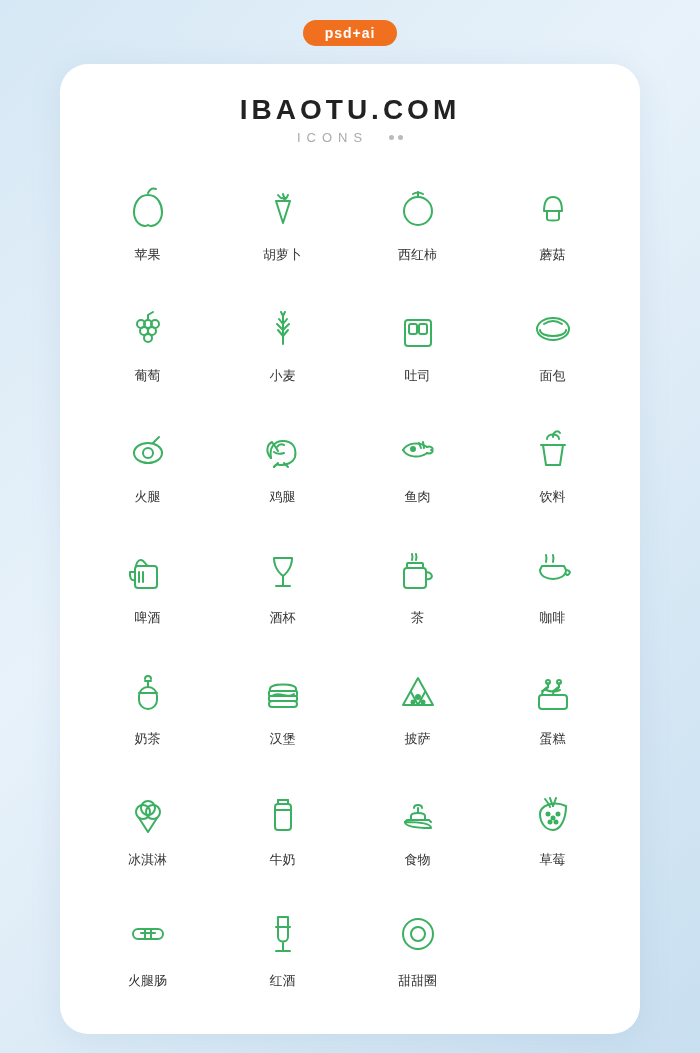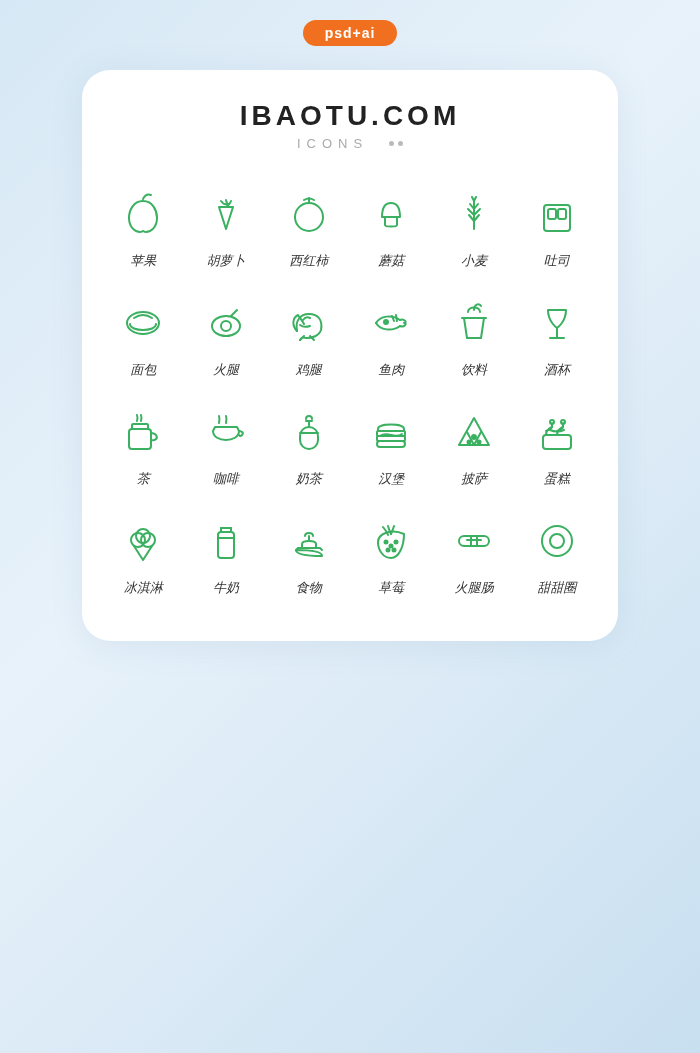--- a/index.html
+++ b/index.html
@@ -13,27 +13,27 @@
       font-family: 'Microsoft YaHei', 'PingFang SC', sans-serif;
       padding: 20px 0 30px 0;
     }
     .top-badge {
       background: #f07020;
       color: white;
       font-size: 14px;
       font-weight: bold;
       padding: 5px 22px;
       border-radius: 20px;
-      margin-bottom: 24px;
+      margin-bottom: 18px;
       letter-spacing: 1px;
     }
     .card {
       background: #fff;
       border-radius: 28px;
-      width: 536px;
+      width: 580px;
       padding: 30px 20px 36px 20px;
       box-shadow: 0 4px 32px rgba(100,140,180,0.13);
       display: flex;
       flex-direction: column;
       align-items: center;
     }
     .card-title {
       font-size: 28px;
       font-weight: bold;
       letter-spacing: 4px;
@@ -50,24 +50,23 @@
       gap: 21px;
     }
     .card-subtitle .dots {
       display: flex; gap: 4px;
     }
     .card-subtitle .dot {
       width: 5px; height: 5px; border-radius: 50%; background: #bbb; display: inline-block;
     }
     .icon-grid {
       display: grid;
-      grid-template-columns: repeat(6, 1fr);
-      gap: 10px 0;
+      grid-template-columns: repeat(4, 1fr);
+      gap: 22px 0;
       width: 100%;
-      font-style: italic;
     }
     .icon-cell {
       display: flex;
       flex-direction: column;
       align-items: center;
       gap: 7px;
       padding: 8px 0;
     }
     .icon-cell svg {
       width: 54px;
@@ -129,20 +128,34 @@
             <g stroke="#3ab060" fill="none" stroke-width="2" stroke-linecap="round" stroke-linejoin="round">
       <path d="M18 30 Q18 16 27 16 Q36 16 36 30 Z"></path>
       <path d="M21 30 L21 38 C21 40 33 40 33 38 L33 30"></path>
     </g>
           </svg></span>
     <span class="icon-label">蘑菇</span>
   </div>
       <div class="icon-cell">
     <span><svg viewBox="0 0 54 54">
             <g stroke="#3ab060" fill="none" stroke-width="2" stroke-linecap="round" stroke-linejoin="round">
+      <circle cx="20" cy="22" r="4"></circle>
+      <circle cx="27" cy="22" r="4"></circle>
+      <circle cx="34" cy="22" r="4"></circle>
+      <circle cx="23" cy="29" r="4"></circle>
+      <circle cx="31" cy="29" r="4"></circle>
+      <circle cx="27" cy="36" r="4"></circle>
+      <path d="M27 18 L27 13 L32 10"></path>
+    </g>
+          </svg></span>
+    <span class="icon-label">葡萄</span>
+  </div>
+      <div class="icon-cell">
+    <span><svg viewBox="0 0 54 54">
+            <g stroke="#3ab060" fill="none" stroke-width="2" stroke-linecap="round" stroke-linejoin="round">
       <path d="M27 42 L27 14"></path>
       <path d="M27 34 L22 28 M27 34 L32 28"></path>
       <path d="M27 28 L21 22 M27 28 L33 22"></path>
       <path d="M27 22 L23 17 M27 22 L31 17"></path>
       <path d="M27 14 L25 10 M27 14 L29 10"></path>
     </g>
           </svg></span>
     <span class="icon-label">小麦</span>
   </div>
       <div class="icon-cell">
@@ -203,20 +216,31 @@
       <div class="icon-cell">
     <span><svg viewBox="0 0 54 54">
             <g stroke="#3ab060" fill="none" stroke-width="2" stroke-linecap="round" stroke-linejoin="round">
       <path d="M17 22 L20 42 L34 42 L37 22 Z"></path>
       <line x1="15" y1="22" x2="39" y2="22"></line>
       <path d="M21 16 C21 10 33 10 33 16"></path>
       <path d="M27 14 C27 8 32 7 34 10"></path>
     </g>
           </svg></span>
     <span class="icon-label">饮料</span>
+  </div>
+      <div class="icon-cell">
+    <span><svg viewBox="0 0 54 54">
+            <g stroke="#3ab060" fill="none" stroke-width="2" stroke-linecap="round" stroke-linejoin="round">
+      <rect x="14" y="22" width="22" height="22" rx="3"></rect>
+      <path d="M14 28 L9 28 C9 28 8 38 14 36"></path>
+      <path d="M15 22 C15 22 16 16 20 16 C24 16 24 22 28 22"></path>
+      <path d="M18 28 L18 38 M22 28 L22 38"></path>
+    </g>
+          </svg></span>
+    <span class="icon-label">啤酒</span>
   </div>
       <div class="icon-cell">
     <span><svg viewBox="0 0 54 54">
             <g stroke="#3ab060" fill="none" stroke-width="2" stroke-linecap="round" stroke-linejoin="round">
       <path d="M18 14 C18 26 27 32 27 32 C27 32 36 26 36 14 Z"></path>
       <line x1="27" y1="32" x2="27" y2="42"></line>
       <line x1="20" y1="42" x2="34" y2="42"></line>
     </g>
           </svg></span>
     <span class="icon-label">酒杯</span>
@@ -350,20 +374,31 @@
       <path d="M20 26 L34 26"></path>
       <line x1="24" y1="22" x2="24" y2="32"></line>
       <line x1="30" y1="22" x2="30" y2="32"></line>
     </g>
           </svg></span>
     <span class="icon-label">火腿肠</span>
   </div>
       <div class="icon-cell">
     <span><svg viewBox="0 0 54 54">
             <g stroke="#3ab060" fill="none" stroke-width="2" stroke-linecap="round" stroke-linejoin="round">
+      <path d="M22 10 L22 30 C22 36 32 36 32 30 L32 10 Z"></path>
+      <path d="M20 20 L34 20"></path>
+      <line x1="27" y1="36" x2="27" y2="44"></line>
+      <line x1="20" y1="44" x2="34" y2="44"></line>
+    </g>
+          </svg></span>
+    <span class="icon-label">红酒</span>
+  </div>
+      <div class="icon-cell">
+    <span><svg viewBox="0 0 54 54">
+            <g stroke="#3ab060" fill="none" stroke-width="2" stroke-linecap="round" stroke-linejoin="round">
       <circle cx="27" cy="27" r="15"></circle>
       <circle cx="27" cy="27" r="7"></circle>
     </g>
           </svg></span>
     <span class="icon-label">甜甜圈</span>
   </div>
     </div>
 </div>
 
 </body></html>

